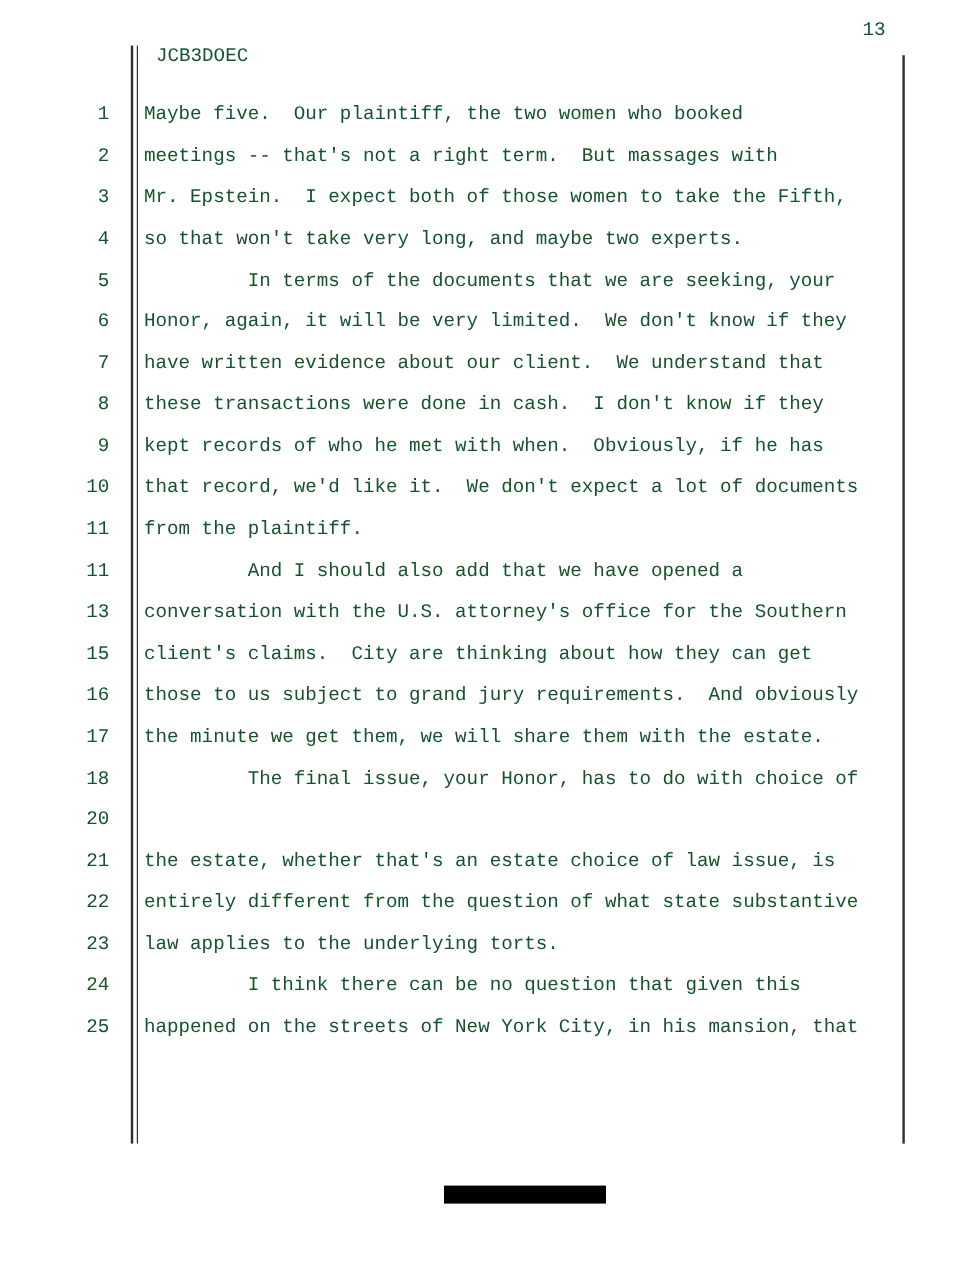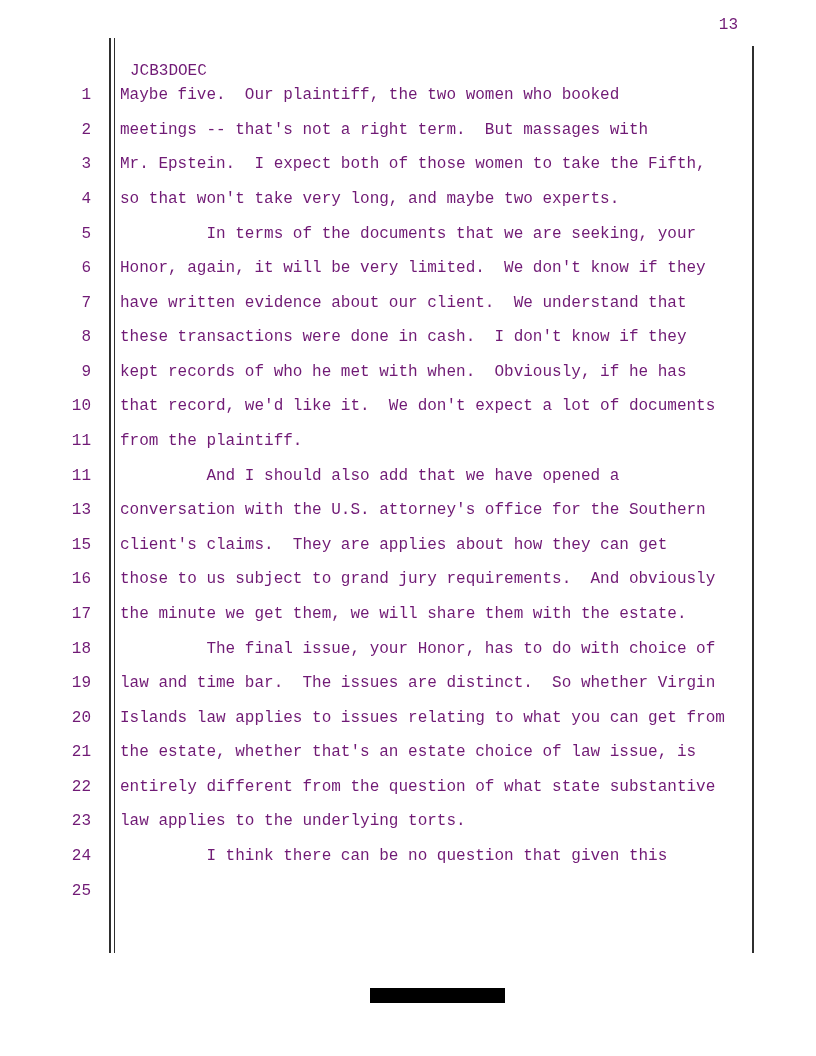--- a/index.html
+++ b/index.html
@@ -3,40 +3,39 @@
 <meta charset="utf-8">
 <style>
   * { margin: 0; padding: 0; box-sizing: border-box; }
   html, body { background: #ffffff; }
   .page {
     position: relative;
     width: 816px;
     height: 1056px;
     background: #ffffff;
     font-family: "Liberation Mono", "DejaVu Sans Mono", monospace;
-    color: #701a75;
+    color: #14532d;
     overflow: hidden;
   }
   .page-number {
     position: absolute;
     top: 16px;
     left: 0;
     width: 738px;
     text-align: right;
     font-size: 16px;
     line-height: 18px;
   }
   .header-id {
     position: absolute;
     top: 39px;
     left: 130px;
     font-size: 16px;
     line-height: 16px;
     white-space: pre;
-    margin-top: 24px;
   }
   .rule { position: absolute; background: #2f2f2f; }
   .rule-left-outer  { left: 109px; top: 38px;  width: 2px; height: 915px; }
   .rule-left-inner  { left: 114px; top: 38px;  width: 1px; height: 915px; }
   .rule-right       { left: 752px; top: 46px;  width: 2px; height: 907px; }
   .lines {
     position: absolute;
     top: 78px;
     left: 0;
     right: 0;
@@ -150,46 +149,41 @@
     </div>
 
     <div class="line">
       <span class="num">13</span>
       <span class="txt">conversation with the U.S. attorney's office for the Southern</span>
     </div>
 
 
     <div class="line">
       <span class="num">15</span>
-      <span class="txt">client's claims.  They are applies about how they can get</span>
+      <span class="txt">client's claims.  City are thinking about how they can get</span>
     </div>
 
     <div class="line">
       <span class="num">16</span>
       <span class="txt">those to us subject to grand jury requirements.  And obviously</span>
     </div>
 
     <div class="line">
       <span class="num">17</span>
       <span class="txt">the minute we get them, we will share them with the estate.</span>
     </div>
 
     <div class="line">
       <span class="num">18</span>
       <span class="txt">         The final issue, your Honor, has to do with choice of</span>
     </div>
 
-    <div class="line">
-      <span class="num">19</span>
-      <span class="txt">law and time bar.  The issues are distinct.  So whether Virgin</span>
-    </div>
 
     <div class="line">
       <span class="num">20</span>
-      <span class="txt">Islands law applies to issues relating to what you can get from</span>
     </div>
 
     <div class="line">
       <span class="num">21</span>
       <span class="txt">the estate, whether that's an estate choice of law issue, is</span>
     </div>
 
     <div class="line">
       <span class="num">22</span>
       <span class="txt">entirely different from the question of what state substantive</span>
@@ -200,19 +194,20 @@
       <span class="txt">law applies to the underlying torts.</span>
     </div>
 
     <div class="line">
       <span class="num">24</span>
       <span class="txt">         I think there can be no question that given this</span>
     </div>
 
     <div class="line">
       <span class="num">25</span>
+      <span class="txt">happened on the streets of New York City, in his mansion, that</span>
     </div>
   </div>
 
 
   <div class="redaction-bar"></div>
 
 </div>
 
 </body></html>

